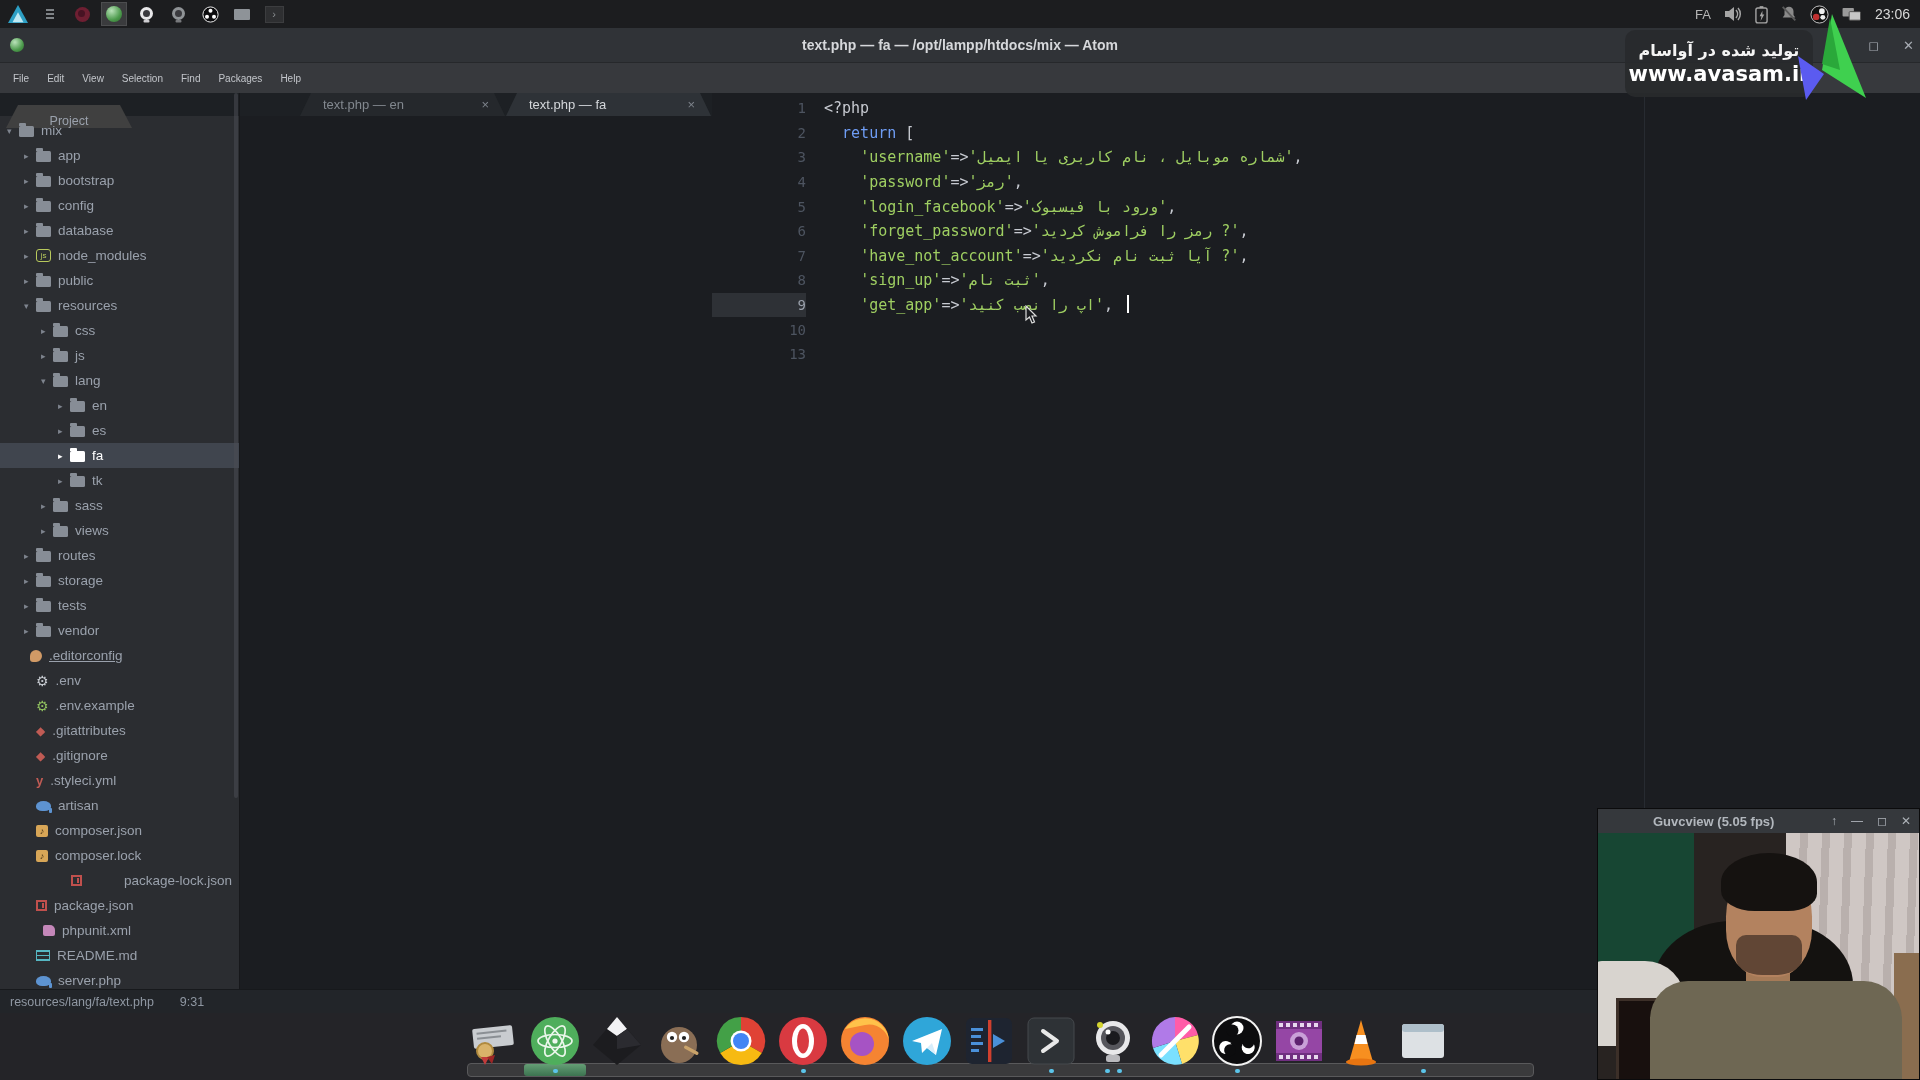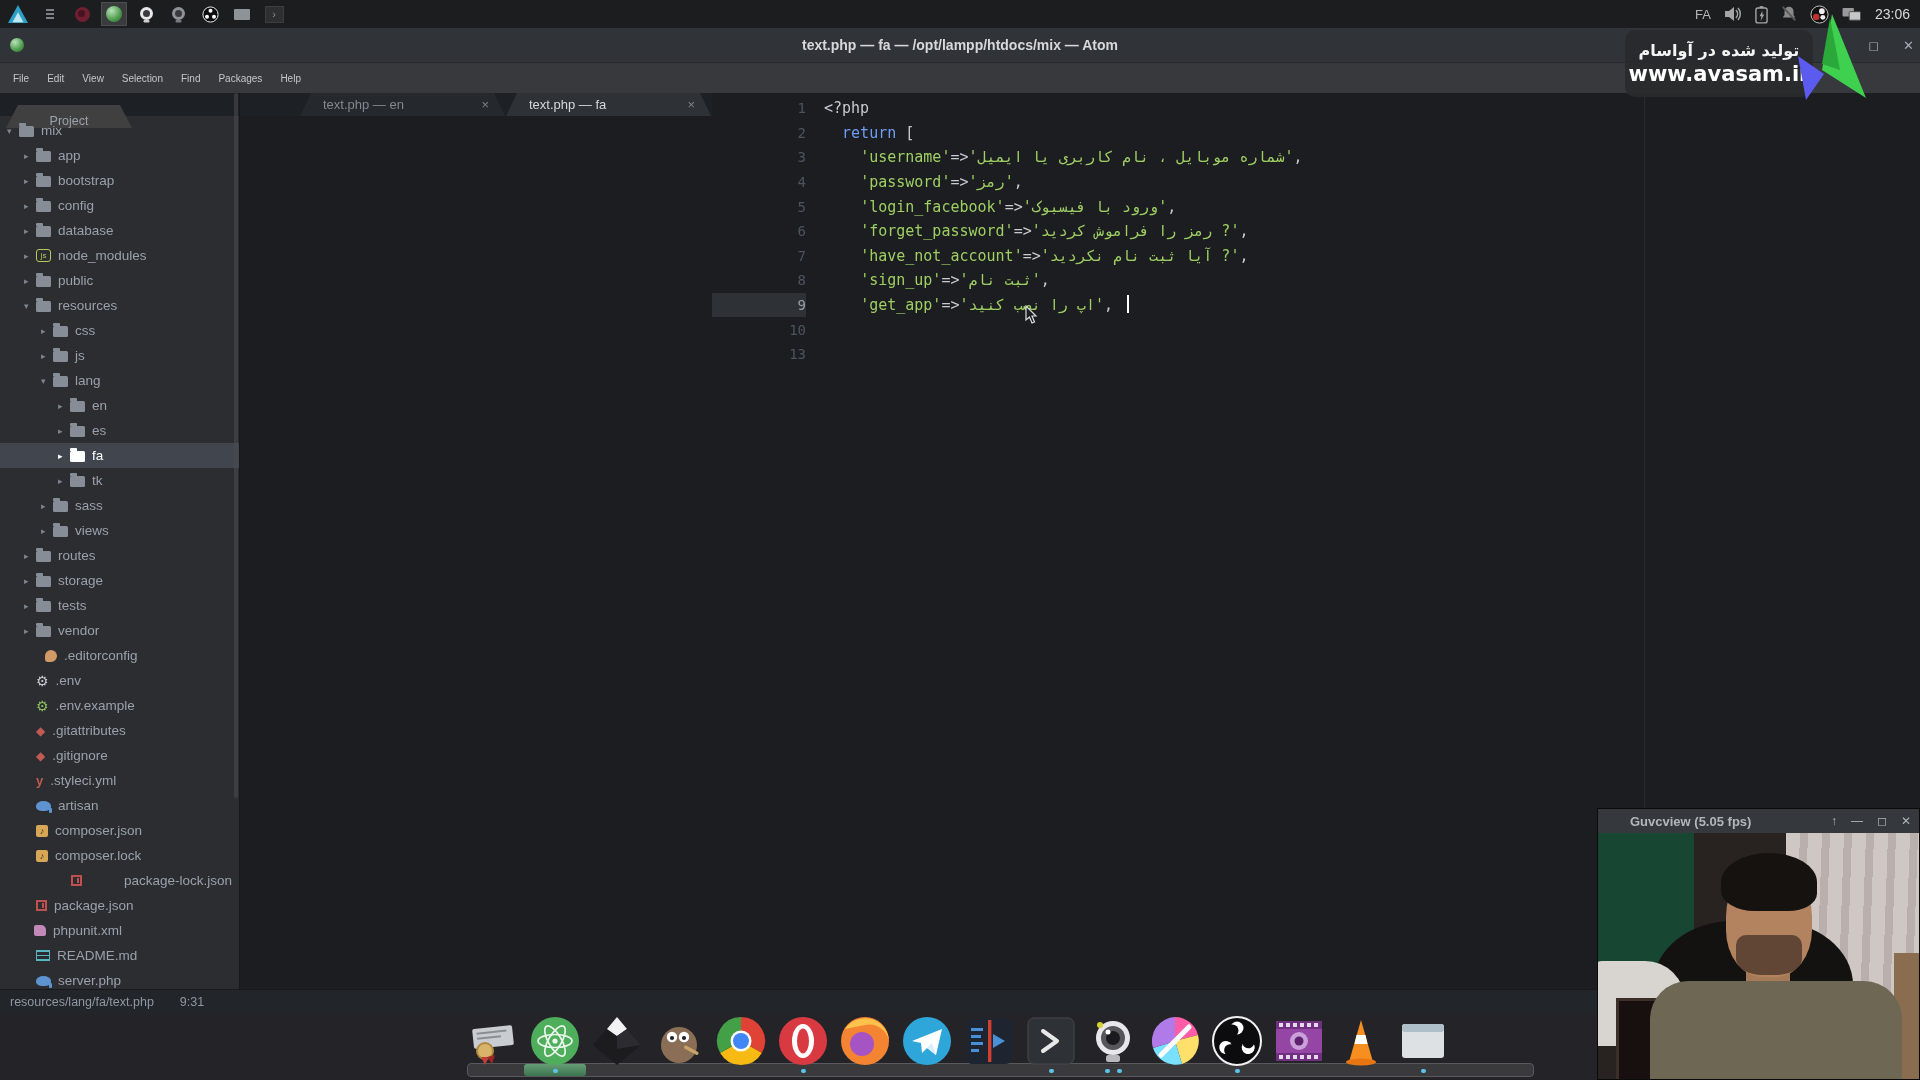--- a/index.html
+++ b/index.html
@@ -106,21 +106,21 @@
                    border-radius:3px;opacity:.9;z-index:9}
   .dock-dot{position:absolute;top:1069px;width:5px;height:4px;background:#5bc4ea;border-radius:2px;z-index:10}
   .dock{position:absolute;left:467px;top:1015px;display:flex;gap:10px;z-index:12}
   .dock-item{width:52px;height:52px}
   .dock-item svg{width:52px;height:52px;display:block}
 
   
   .guvc{position:absolute;left:1597px;top:808px;width:323px;height:272px;border:1px solid #0b0b0c;
         background:#2f3235;z-index:30;box-sizing:border-box}
   .guvc-titlebar{height:24px;background:#35383c;position:relative;display:flex;align-items:center}
-  .guvc-title{margin-left:32px;font-size:13px;font-weight:bold;color:#b2b7bd}
+  .guvc-title{margin-left:55px;font-size:13px;font-weight:bold;color:#b2b7bd}
   .guvc-controls{position:absolute;right:8px;top:0;height:100%;display:flex;align-items:center;gap:14px;
                  color:#aeb3b9;font-size:12px}
   .cam{position:relative;width:100%;height:246px;background:#282321;overflow:hidden}
   .cam *{position:absolute}
   .cam-green{left:0;top:0;width:96px;height:152px;background:#174633}
   .cam-curtain{left:188px;top:0;width:135px;height:246px;
                background:repeating-linear-gradient(92deg,#cfc7c4 0 14px,#b9b0ad 14px 22px)}
   .cam-chair{left:55px;top:88px;width:200px;height:160px;background:#141210;border-radius:40% 40% 10% 10%}
   .cam-chair-white{left:-8px;top:128px;width:95px;height:85px;background:#d8d4cf;border-radius:12px 40px 4px 4px}
   .cam-frame{left:18px;top:165px;width:105px;height:85px;background:#18100e;border:3px solid #3c2f28}
@@ -359,21 +359,21 @@
             <div class="tree-row" style="padding-left: 24px;">
               <span class="arr">▸</span>
               <span class="ic ic-folder"></span>
               <span class="tree-label">tests</span>
             </div>
             <div class="tree-row" style="padding-left: 24px;">
               <span class="arr">▸</span>
               <span class="ic ic-folder"></span>
               <span class="tree-label">vendor</span>
             </div>
-            <div class="tree-row" style="padding-left: 33px;">
+            <div class="tree-row" style="padding-left: 18px; text-decoration: underline;">
               <span class="no-arr"></span>
               <span class="ic ic-editorconfig"></span>
               <span class="tree-label">.editorconfig</span>
             </div>
             <div class="tree-row" style="padding-left: 24px;">
               <span class="no-arr"></span>
               <span class="ic ic-gear">⚙</span>
               <span class="tree-label">.env</span>
             </div>
             <div class="tree-row" style="padding-left: 24px;">
@@ -414,21 +414,21 @@
             <div class="tree-row" style="padding-left: 24px; gap: 35px;">
               <span class="no-arr"></span>
               <span class="ic ic-npm"></span>
               <span class="tree-label">package-lock.json</span>
             </div>
             <div class="tree-row" style="padding-left: 24px;">
               <span class="no-arr"></span>
               <span class="ic ic-npm"></span>
               <span class="tree-label">package.json</span>
             </div>
-            <div class="tree-row" style="padding-left: 22px;">
+            <div class="tree-row" style="padding-left: 31px;">
               <span class="no-arr"></span>
               <span class="ic ic-phpunit"></span>
               <span class="tree-label">phpunit.xml</span>
             </div>
             <div class="tree-row" style="padding-left: 24px;">
               <span class="no-arr"></span>
               <span class="ic ic-readme"></span>
               <span class="tree-label">README.md</span>
             </div>
             <div class="tree-row" style="padding-left: 24px;">

